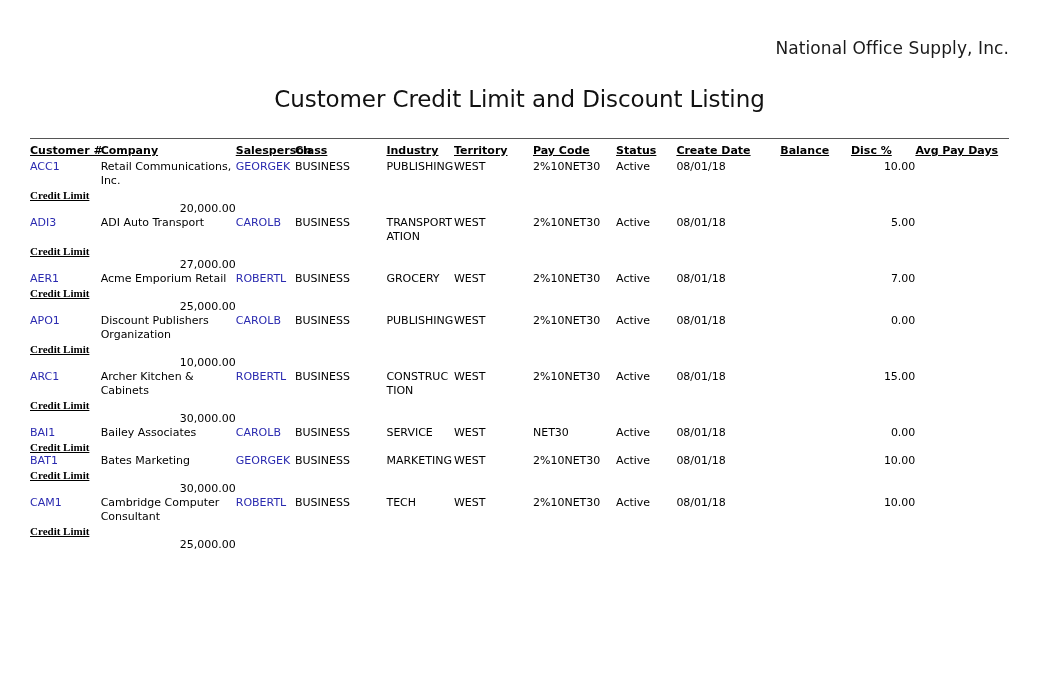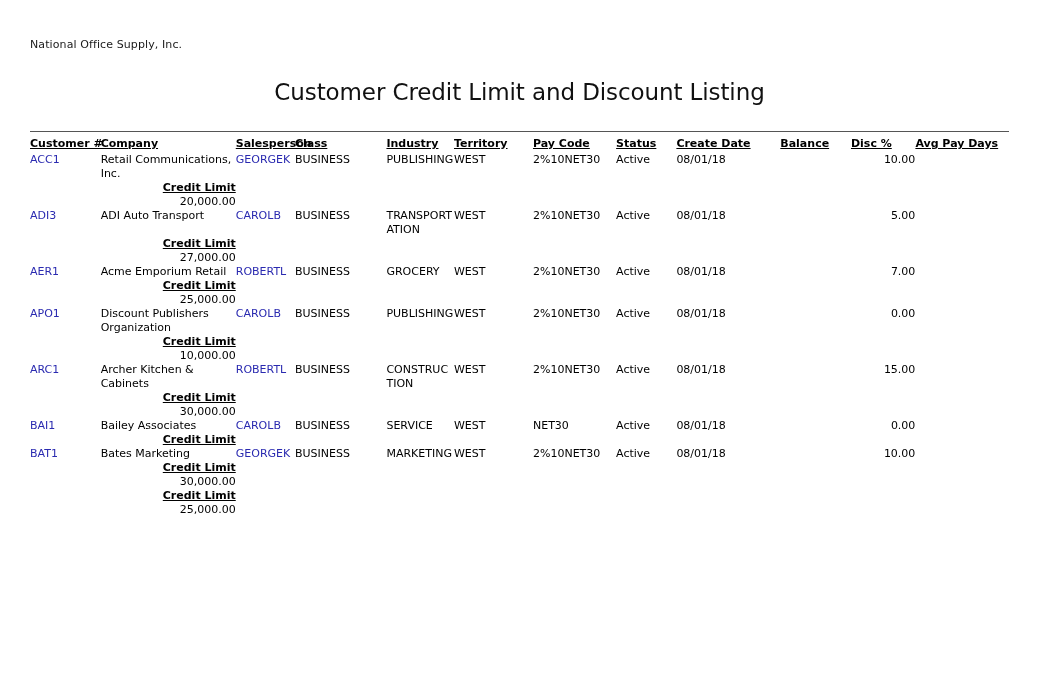--- a/index.html
+++ b/index.html
@@ -16,22 +16,22 @@
     overflow: hidden;
   }
   .page {
     position: relative;
     width: 1039px;
     height: 695px;
     box-sizing: border-box;
     padding: 0 30px;
   }
   .company-name {
-    text-align: left;
-    font-size: 11px;
+    text-align: right;
+    font-size: 17px;
     color: #1a1a1a;
     margin-top: 38px;
     letter-spacing: 0.1px;
   }
   .report-title {
     text-align: center;
     font-size: 23px;
     color: #111111;
     margin-top: 28px;
     font-weight: normal;
@@ -74,22 +74,22 @@
     color: #2a2ab0;
   }
   .right {
     text-align: right;
     margin-left: 34px;
   }
   .credit-label {
     text-decoration: underline;
     font-weight: bold;
     font-size: 11px;
-    text-align: right;
     padding-top: 6px;
+    font-family: Liberation Serif, serif;
   }
   .credit-value {
     text-align: right;
     font-size: 11px;
     padding-top: 3px;
   }
   .wrapcell {
     white-space: normal;
     word-break: break-word;
   }
@@ -287,20 +287,34 @@
       </tr>
       <tr>
         <td colspan="2" class="credit-label">Credit Limit</td>
         <td colspan="10"></td>
       </tr>
       <tr>
         <td colspan="2" class="credit-value">30,000.00</td>
         <td colspan="10"></td>
       </tr>
 
+      <tr class="rec-top">
+        <td class="cust-id">CAM1</td>
+        <td class="wrapcell">Cambridge Computer Consultant</td>
+        <td class="sales-id">ROBERTL</td>
+        <td>BUSINESS</td>
+        <td class="wrapcell">TECH</td>
+        <td>WEST</td>
+        <td>2%10NET30</td>
+        <td>Active</td>
+        <td>08/01/18</td>
+        <td class="right"></td>
+        <td class="right">10.00</td>
+        <td class="right"></td>
+      </tr>
       <tr>
         <td colspan="2" class="credit-label">Credit Limit</td>
         <td colspan="10"></td>
       </tr>
       <tr>
         <td colspan="2" class="credit-value">25,000.00</td>
         <td colspan="10"></td>
       </tr>
 
     </tbody>

